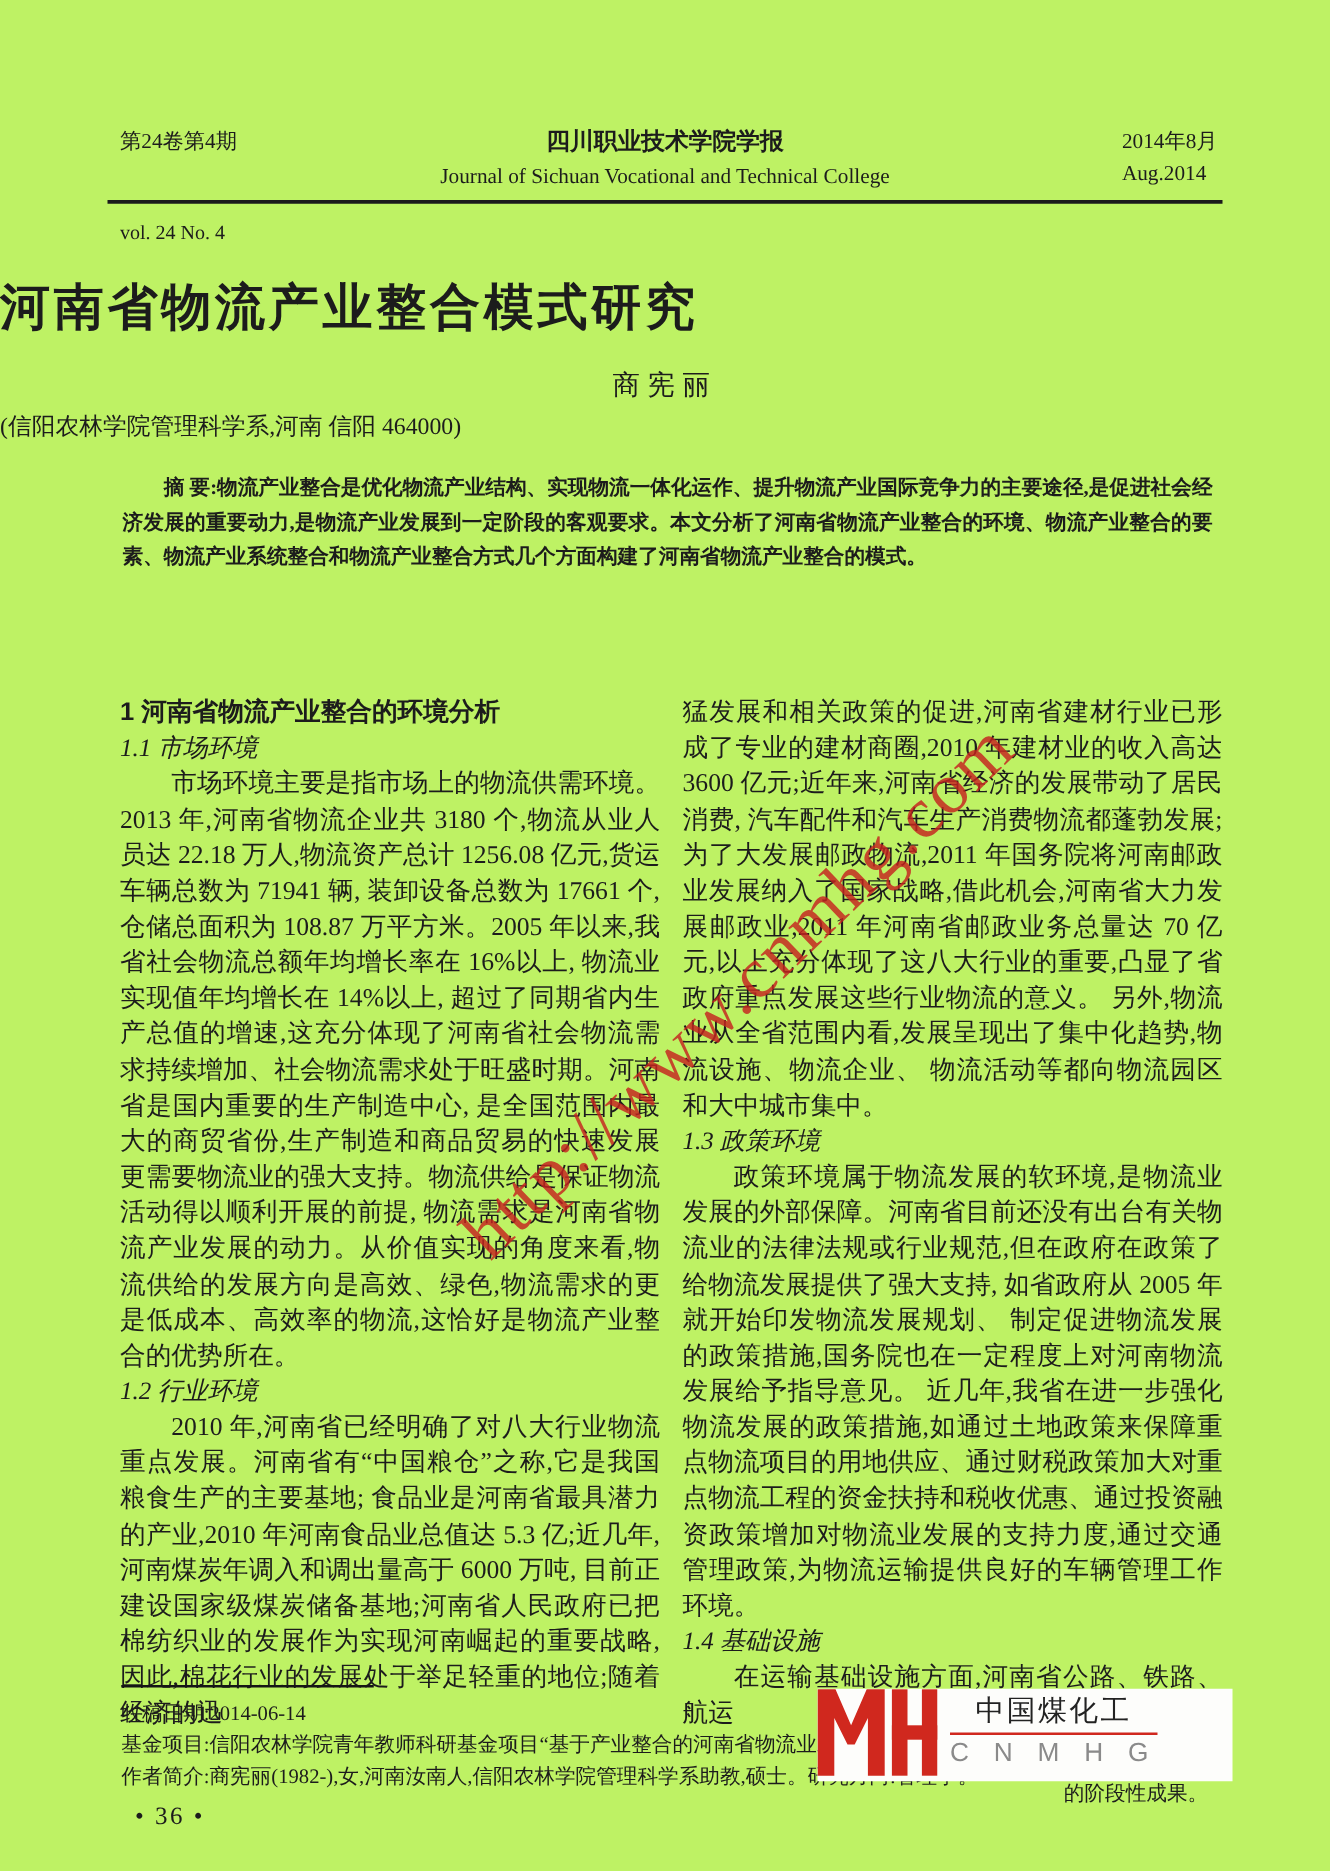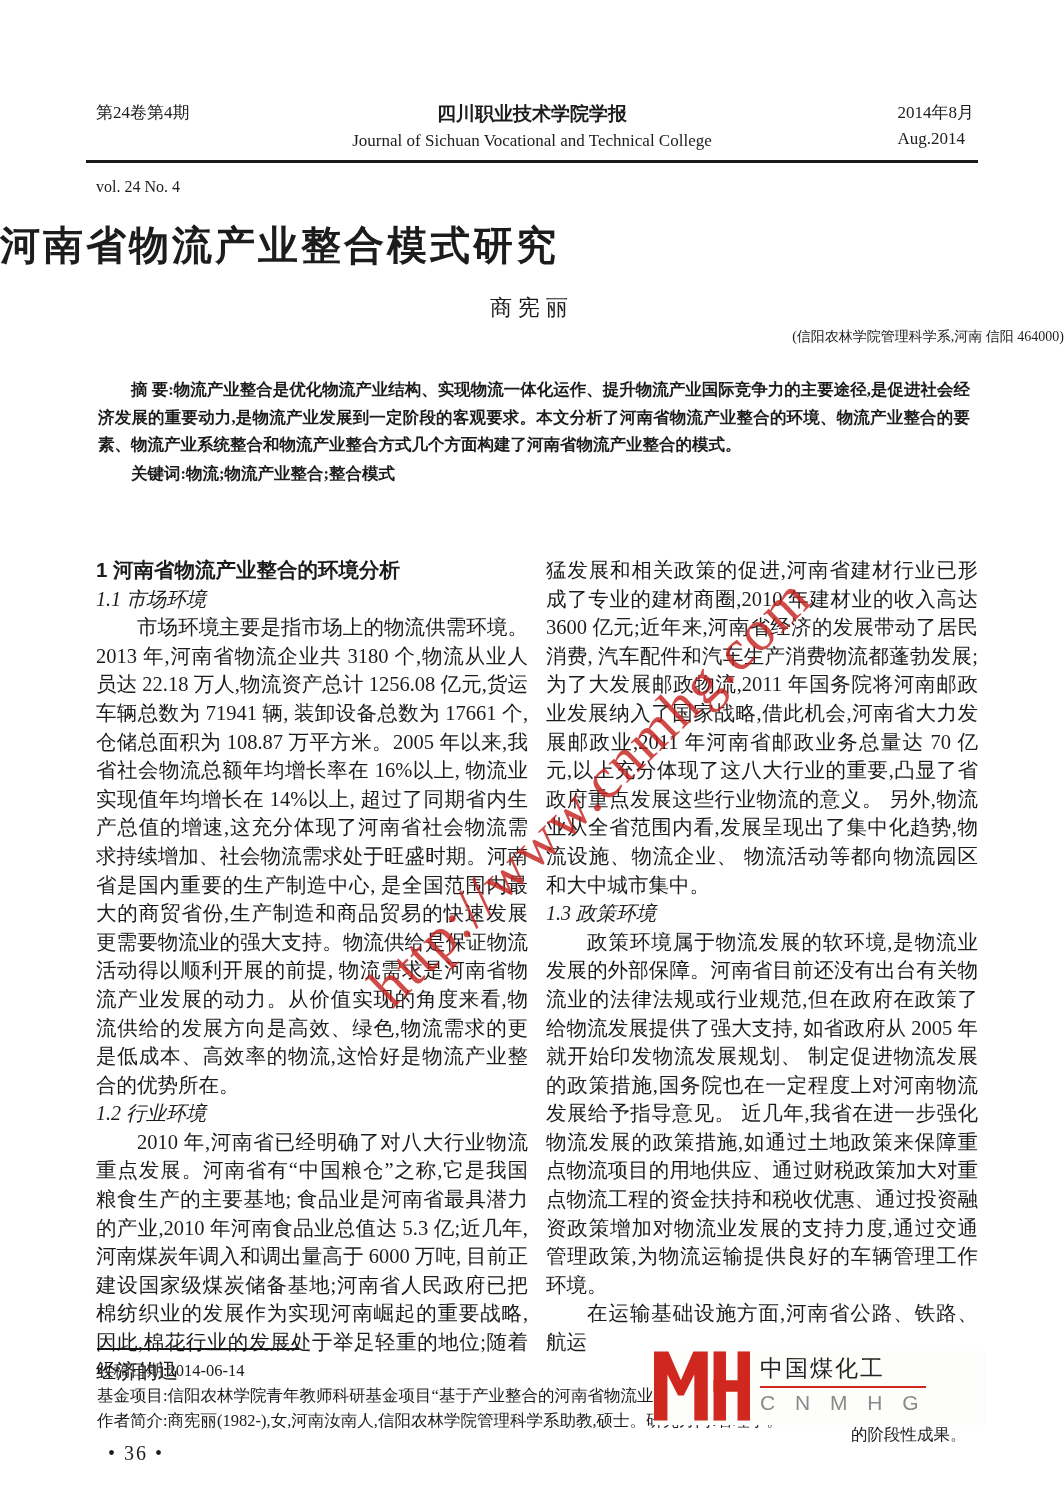--- a/index.html
+++ b/index.html
@@ -1,38 +1,38 @@
 <!DOCTYPE html>
 <html><head>
 <meta charset="utf-8">
 <style>
   html,body{margin:0;padding:0;background:#e8e8e4;}
   .page{
     position:relative;
     width:1064px;height:1497px;
     margin:0 auto;
-    background:#ffffff;
+    background:#bef264;
     overflow:hidden;
     color:#1c1c1c;
     font-family:"Liberation Serif","DejaVu Serif",serif;
   }
   
   .hdr-left{position:absolute;left:96px;top:100px;font-size:17px;line-height:26px;}
   .hdr-left .en{font-size:16px;margin-top:48px;}
   .hdr-center{position:absolute;left:0;right:0;top:100px;text-align:center;line-height:27px;}
   .hdr-center .cn{font-size:19px;font-weight:bold;font-family:"Liberation Sans","DejaVu Sans",sans-serif;}
   .hdr-center .en{font-size:17px;}
   .hdr-right{position:absolute;right:90px;top:100px;text-align:left;font-size:17px;line-height:26px;}
   .hdr-rule{position:absolute;left:86px;right:86px;top:160px;height:3px;background:#1b1b1b;}
   
   .title{position:absolute;left:0;right:0;top:218px;text-align:left;
          font-size:40px;font-weight:bold;letter-spacing:3px;
          font-family:"Liberation Sans","DejaVu Sans",sans-serif;}
   .author{position:absolute;left:0;right:0;top:293px;text-align:center;font-size:22px;letter-spacing:6px;}
-  .affiliation{position:absolute;left:0;right:0;top:328px;text-align:right;font-size:14px;}
+  .affiliation{position:absolute;left:0;right:0;top:328px;text-align:left;font-size:19px;}
   
   .abstract{position:absolute;left:98px;top:376px;width:872px;
             font-size:16.5px;line-height:27.5px;text-align:justify;font-weight:600;}
   .abstract p{margin:0;text-indent:2em;}
   .kw{position:absolute;left:98px;top:463px;width:872px;font-size:16.5px;font-weight:600;text-indent:2em;}
   .clc{position:absolute;left:98px;top:488px;width:872px;font-size:16.5px;font-weight:600;
        display:flex;justify-content:space-between;}
   .clc span:first-child{padding-left:33px;}
   
   .col{position:absolute;top:556px;width:432px;font-size:20.5px;line-height:28.6px;text-align:justify;}
@@ -55,21 +55,21 @@
   .foot-rule{position:absolute;left:97px;top:1348px;width:202px;height:2px;background:#151515;}
   .footer{position:absolute;left:97px;top:1358px;width:880px;font-size:16.5px;line-height:25px;}
   .footer div{white-space:nowrap;overflow:hidden;}
   .pagenum{position:absolute;left:108px;top:1442px;font-size:20px;letter-spacing:2px;}
   
   .logo-box{position:absolute;left:654px;top:1351px;width:332px;height:74px;background:#fdfdfb;
             display:flex;align-items:flex-start;z-index:10;}
   .logo-mark{flex:0 0 auto;margin-right:10px;}
   .logo-texts{padding-top:2px;}
   .logo-cn{font-size:23px;letter-spacing:2px;color:#222;border-bottom:2px solid #d0281e;
-           font-family:"Liberation Sans","DejaVu Sans",sans-serif;padding-bottom:2px;}
+           font-family:"Liberation Sans","DejaVu Sans",sans-serif;padding-bottom:2px;text-align:center;}
   .logo-en{font-size:21px;letter-spacing:7px;color:#8a8a8a;
            font-family:"Liberation Sans","DejaVu Sans",sans-serif;margin-top:3px;}
   .logo-suffix{position:absolute;left:851px;top:1388px;font-size:16.5px;z-index:11;white-space:nowrap;margin-top:36px;}
 </style>
 </head>
 <body>
 
 <div class="page">
 
   <div class="hdr-left">
@@ -86,35 +86,33 @@
   </div>
   <div class="hdr-rule"></div>
 
   <div class="title">河南省物流产业整合模式研究</div>
   <div class="author">商宪丽</div>
   <div class="affiliation">(信阳农林学院管理科学系,河南  信阳   464000)</div>
 
   <div class="abstract">
     <p><b>摘 要:</b><span>物流产业整合是优化物流产业结构、实现物流一体化运作、提升物流产业国际竞争力的主要途径,是促进社会经济发展的重要动力,是物流产业发展到一定阶段的客观要求。本文分析了河南省物流产业整合的环境、物流产业整合的要素、物流产业系统整合和物流产业整合方式几个方面构建了河南省物流产业整合的模式。</span></p>
   </div>
-  <div class="kw">
-    <b>关键词:</b><span>物流;物流产业整合;整合模式</span>
-  </div>
 
   <div class="col col-left">
       <div class="sec-h1">1 河南省物流产业整合的环境分析</div>
       <div class="sec-h2">1.1 市场环境</div>
       <p class="para">市场环境主要是指市场上的物流供需环境。2013 年,河南省物流企业共 3180 个,物流从业人员达 22.18 万人,物流资产总计 1256.08 亿元,货运车辆总数为 71941 辆, 装卸设备总数为 17661 个,仓储总面积为 108.87 万平方米。2005 年以来,我省社会物流总额年均增长率在 16%以上, 物流业实现值年均增长在 14%以上, 超过了同期省内生产总值的增速,这充分体现了河南省社会物流需求持续增加、社会物流需求处于旺盛时期。河南省是国内重要的生产制造中心, 是全国范围内最大的商贸省份,生产制造和商品贸易的快速发展更需要物流业的强大支持。物流供给是保证物流活动得以顺利开展的前提, 物流需求是河南省物流产业发展的动力。从价值实现的角度来看,物流供给的发展方向是高效、绿色,物流需求的更是低成本、高效率的物流,这恰好是物流产业整合的优势所在。</p>
       <div class="sec-h2">1.2 行业环境</div>
       <p class="para">2010 年,河南省已经明确了对八大行业物流重点发展。河南省有“中国粮仓”之称,它是我国粮食生产的主要基地; 食品业是河南省最具潜力的产业,2010 年河南食品业总值达 5.3 亿;近几年,河南煤炭年调入和调出量高于 6000 万吨, 目前正建设国家级煤炭储备基地;河南省人民政府已把棉纺织业的发展作为实现河南崛起的重要战略, 因此,棉花行业的发展处于举足轻重的地位;随着经济的迅</p>
     </div>
   <div class="col col-right">
       <p class="para cont">猛发展和相关政策的促进,河南省建材行业已形成了专业的建材商圈,2010 年建材业的收入高达 3600 亿元;近年来,河南省经济的发展带动了居民消费, 汽车配件和汽车生产消费物流都蓬勃发展;为了大发展邮政物流,2011 年国务院将河南邮政业发展纳入了国家战略,借此机会,河南省大力发展邮政业,2011 年河南省邮政业务总量达 70 亿元,以上充分体现了这八大行业的重要,凸显了省政府重点发展这些行业物流的意义。 另外,物流业从全省范围内看,发展呈现出了集中化趋势,物流设施、物流企业、 物流活动等都向物流园区和大中城市集中。</p>
       <div class="sec-h2">1.3 政策环境</div>
       <p class="para">政策环境属于物流发展的软环境,是物流业发展的外部保障。河南省目前还没有出台有关物流业的法律法规或行业规范,但在政府在政策了给物流发展提供了强大支持, 如省政府从 2005 年就开始印发物流发展规划、 制定促进物流发展的政策措施,国务院也在一定程度上对河南物流发展给予指导意见。 近几年,我省在进一步强化物流发展的政策措施,如通过土地政策来保障重点物流项目的用地供应、通过财税政策加大对重点物流工程的资金扶持和税收优惠、通过投资融资政策增加对物流业发展的支持力度,通过交通管理政策,为物流运输提供良好的车辆管理工作环境。</p>
+      <div class="sec-h2">1.4 基础设施</div>
       <p class="para">在运输基础设施方面,河南省公路、铁路、航运</p>
     </div>
 
   <div class="watermark">http://www.cnmhg.com</div>
 
   <div class="foot-rule"></div>
   <div class="footer">
     <div>收稿日期:2014-06-14</div>
     <div>基金项目:信阳农林学院青年教师科研基金项目“基于产业整合的河南省物流业发展</div>
     <div>作者简介:商宪丽(1982-),女,河南汝南人,信阳农林学院管理科学系助教,硕士。研究方向:管理学。</div>

